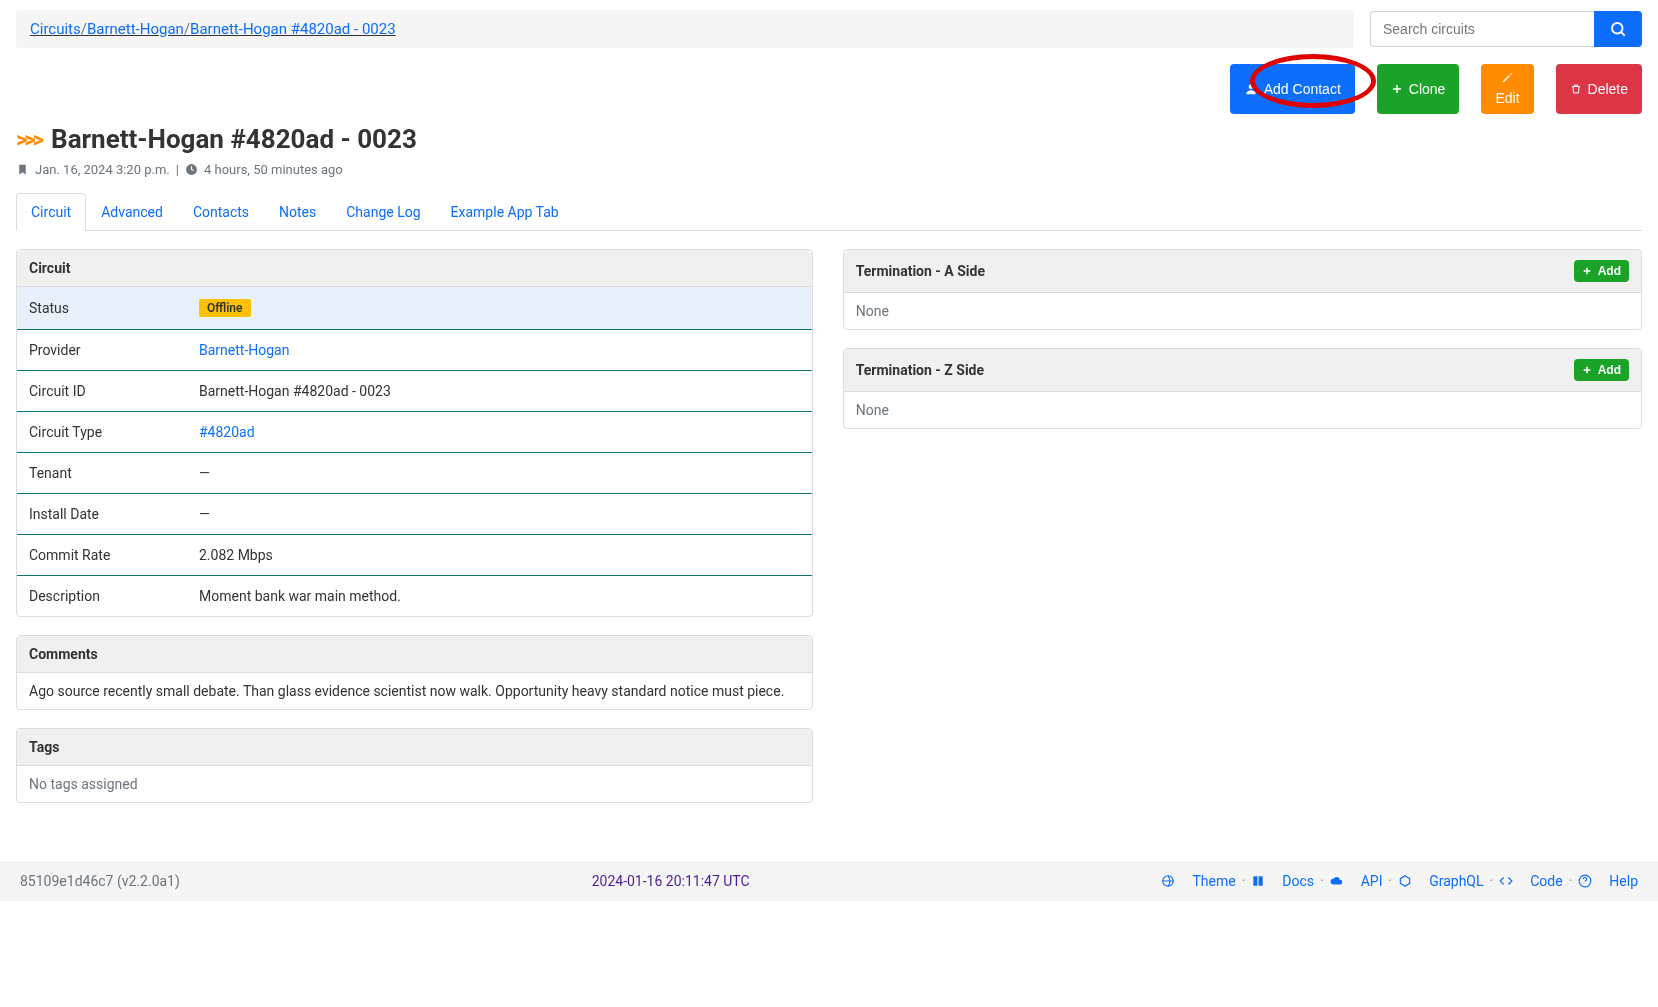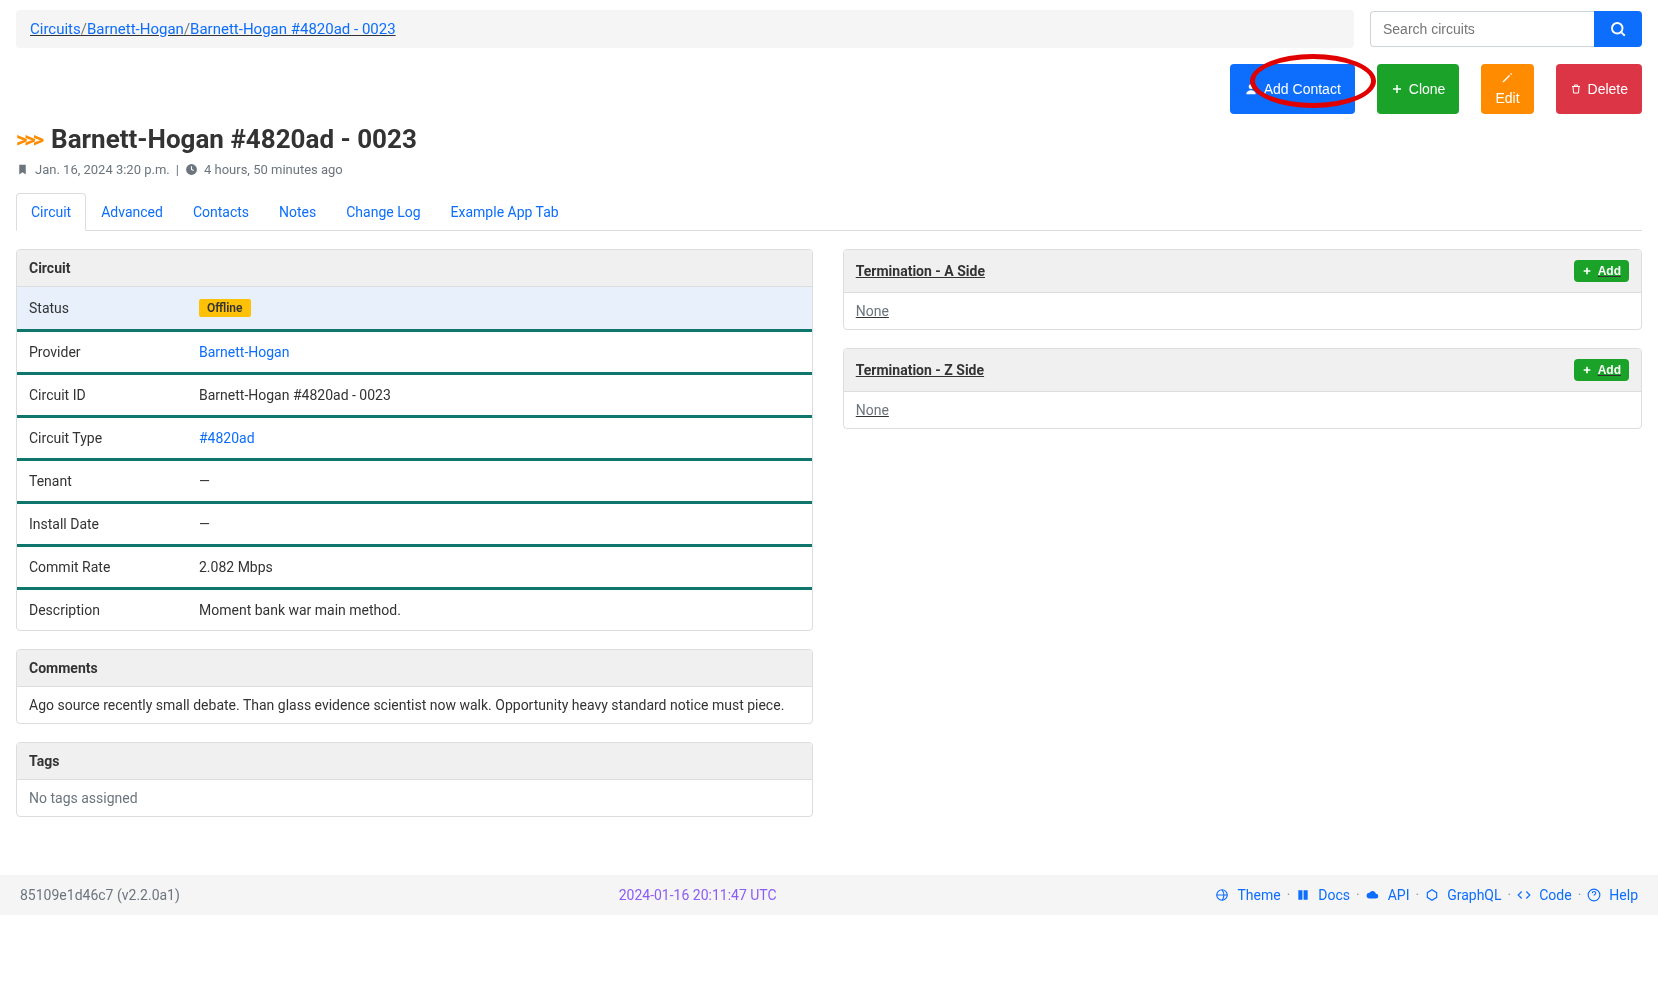--- a/index.html
+++ b/index.html
@@ -23,37 +23,37 @@
   .title-row { display: flex; align-items: center; gap: 10px; margin: 10px 0 8px 0; }
   .chevrons { color: #ff8c00; font-size: 22px; font-weight: 700; letter-spacing: -3px; }
   .page-title { font-size: 26px; font-weight: 700; }
   .meta-row { display: flex; align-items: center; gap: 6px; color: #6c757d; font-size: 13px; margin-bottom: 16px; }
   .meta-icon { display: inline-flex; }
   .tabs { display: flex; border-bottom: 1px solid #ddd; margin-bottom: 18px; }
   .tab { padding: 10px 14px; font-size: 14px; color: #0d6efd; cursor: pointer; border: 1px solid transparent; border-bottom: none; margin-bottom: -1px; }
   .tab.active { border-color: #ddd; border-bottom: 1px solid #fff; border-radius: 4px 4px 0 0; background: #fff; }
   .content { display: flex; gap: 30px; align-items: flex-start; }
   .col-left { flex: 0 0 49%; }
-  .col-right { flex: 1; text-decoration: underline; }
+  .col-right { flex: 1; }
   .panel { border: 1px solid #ddd; border-radius: 4px; margin-bottom: 18px; overflow: hidden; }
   .panel-header { background: #f0f0f0; padding: 10px 12px; font-weight: 700; font-size: 14px; display: flex; justify-content: space-between; align-items: center; border-bottom: 1px solid #ddd; }
   .panel-body { padding: 10px 12px; }
   .props { width: 100%; border-collapse: collapse; }
-  .props tr { border-top: 3px solid #0f766e; }
+  .props tr { border-top: 1px solid #0f766e; }
   .props tr:first-child { border-top: none; }
   .props td { padding: 12px 12px; font-size: 14px; vertical-align: middle; }
   .props td.key { width: 170px; color: #333; }
   .props tr.hl { background: #e8f1fb; }
   .badge { display: inline-block; padding: 2px 8px; border-radius: 2px; font-size: 12px; font-weight: 600; }
   .badge-offline { background: #ffc107; color: #333; }
   .muted { color: #6c757d; }
   .footer { margin-top: 40px; background: #f5f5f5; padding: 12px 20px; display: flex; justify-content: space-between; align-items: center; font-size: 14px; }
-  .footer .center { color: #8b5cf6; }
+  .footer .center { color: #4c1d95; }
   .footer .right { display: flex; align-items: center; gap: 4px; flex-wrap: wrap; }
-  .footer .right a { display: inline-flex; align-items: center; gap: 8px; }
+  .footer .right a { display: inline-flex; align-items: center; gap: 17px; }
   .footer .dot { color: #999; margin: 0 2px; }
   svg { display: block; }
 </style>
 </head>
 <body>
 
 <div class="container">
 
   <div class="topbar">
     <div class="breadcrumb-bar">

